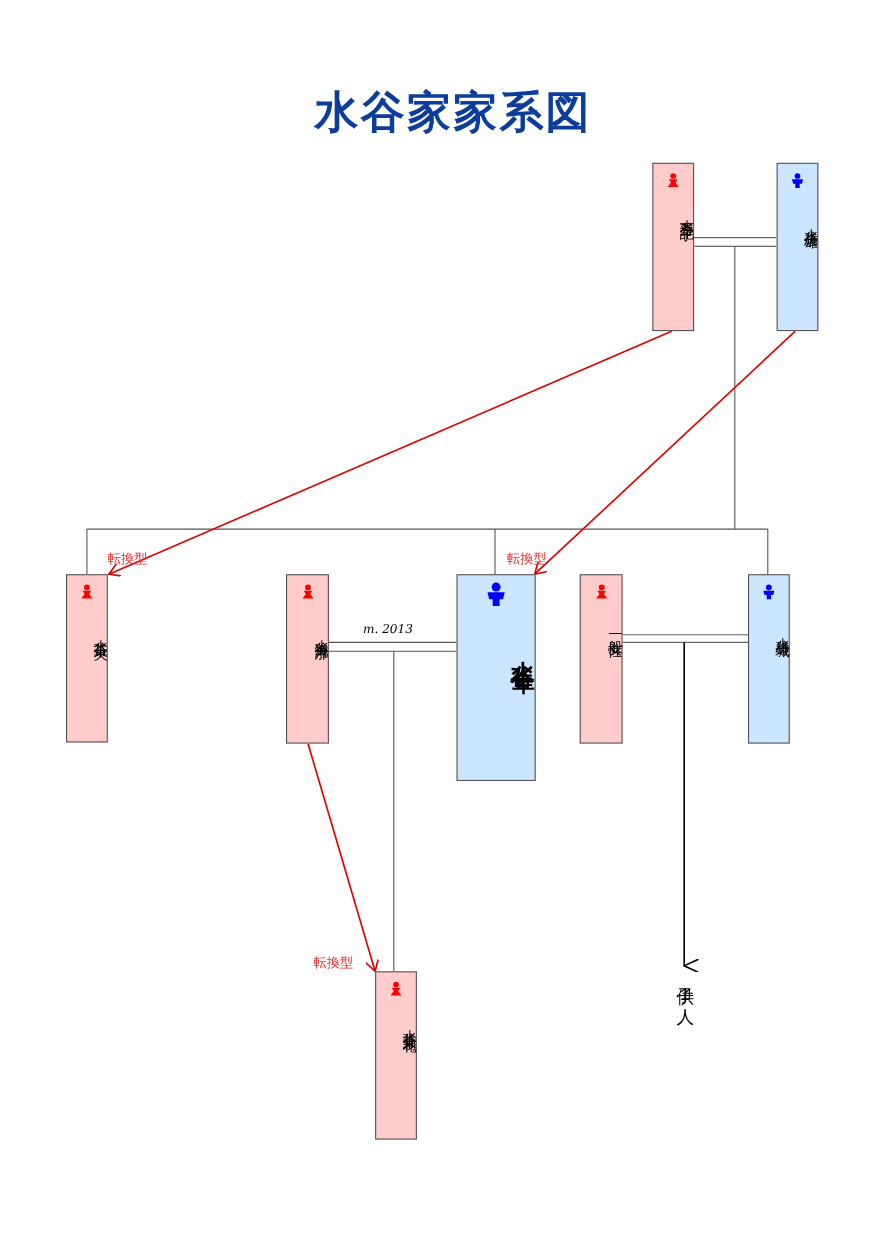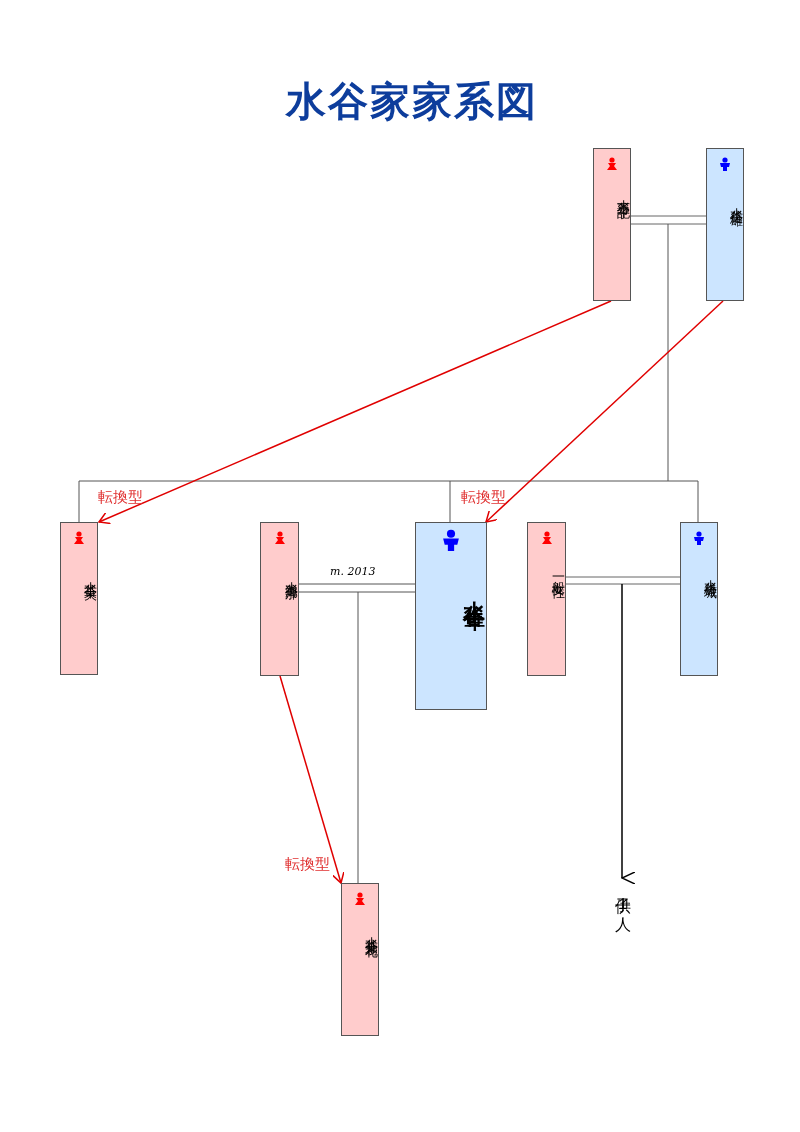--- a/index.html
+++ b/index.html
@@ -5,21 +5,21 @@
   html, body { margin: 0; padding: 0; background: #ffffff; }
   body { width: 800px; height: 1132px; position: relative; overflow: hidden; font-family: "DejaVu Sans", sans-serif; }
   #title { position: absolute; left: 12px; top: 74px; width: 800px; text-align: center; font-family: "DejaVu Serif", serif; font-weight: bold; font-size: 40px; color: #0d3d9c; letter-spacing: 2px; }
   svg#lines { position: absolute; left: 0; top: 0; }
   .person { position: absolute; box-sizing: border-box; border: 1px solid #555; }
   .person.f { background: #ffcccc; }
   .person.m { background: #cce5ff; }
   .person .icon { position: absolute; left: 50%; top: 8px; transform: translateX(-50%); }
   .person .name { position: absolute; left: 0; right: 0; writing-mode: vertical-rl; text-orientation: upright; margin: 0 auto; font-size: 13px; color: #000; line-height: 1; letter-spacing: 2px; }
   .person.big .name { font-size: 22px; font-weight: bold; font-family: "DejaVu Serif", serif; letter-spacing: 4px; }
-  .label-red { position: absolute; font-family: "DejaVu Serif", serif; font-size: 15px; color: #e03030; }
+  .label-red { position: absolute; font-family: "DejaVu Serif", serif; font-size: 12px; color: #e03030; margin-top: 12px; }
   .label-m { position: absolute; font-family: "DejaVu Serif", serif; font-size: 11px; font-style: italic; color: #000; }
   #children-note { position: absolute; writing-mode: vertical-rl; text-orientation: upright; font-size: 16px; color: #000; letter-spacing: 1px; }
 </style>
 </head>
 <body>
 
 <div id="title">水谷家家系図</div>
 
 <svg id="lines" width="800" height="1132">
   <defs>

